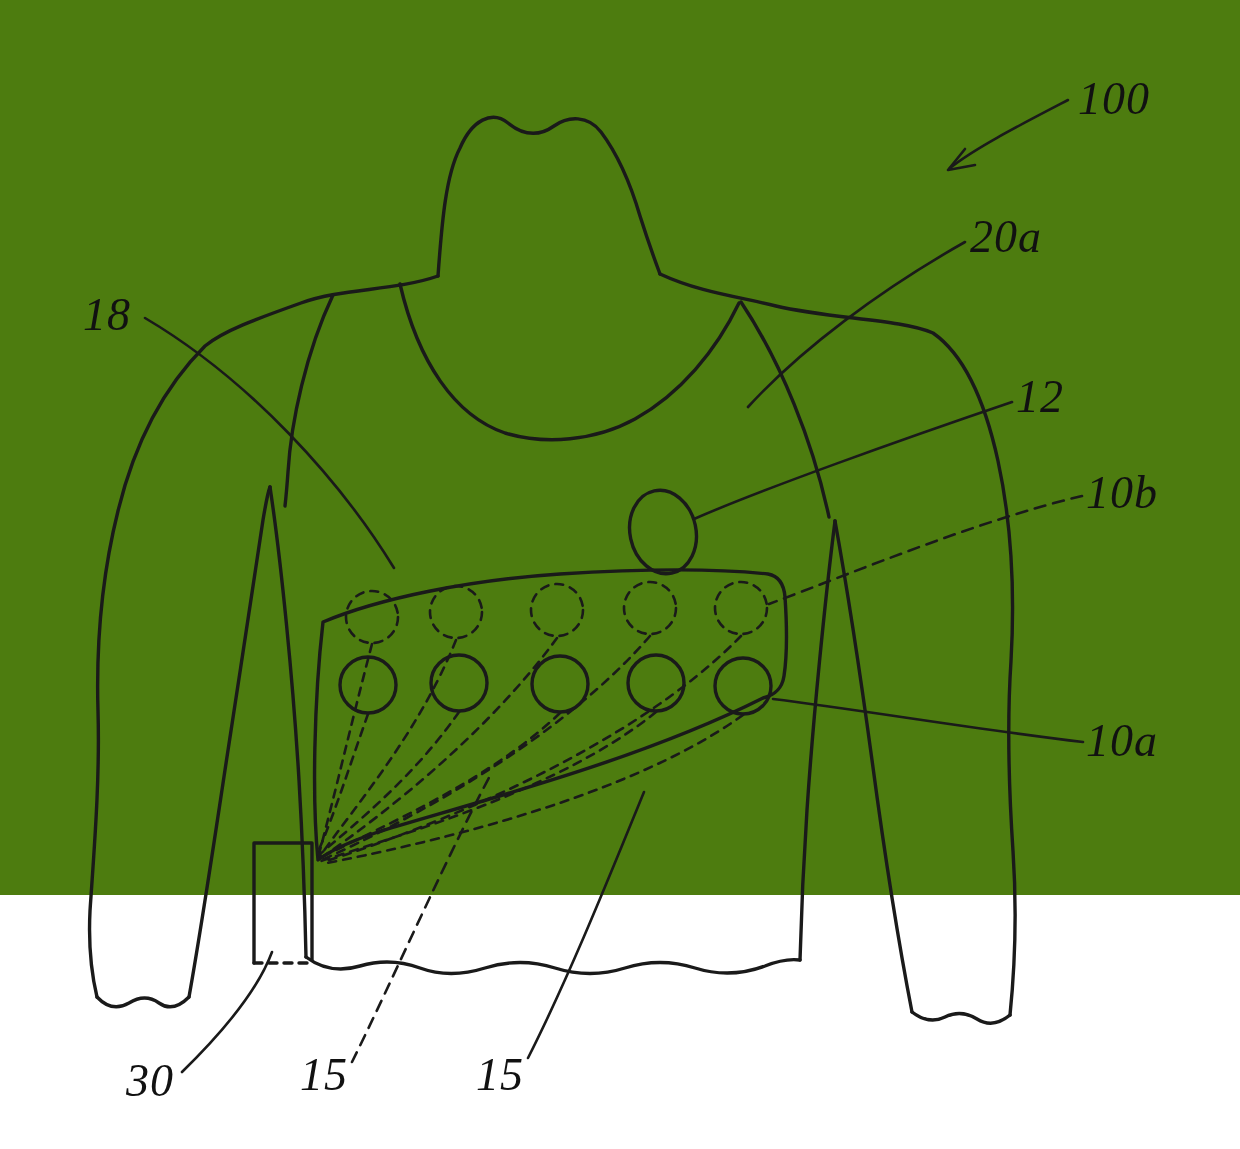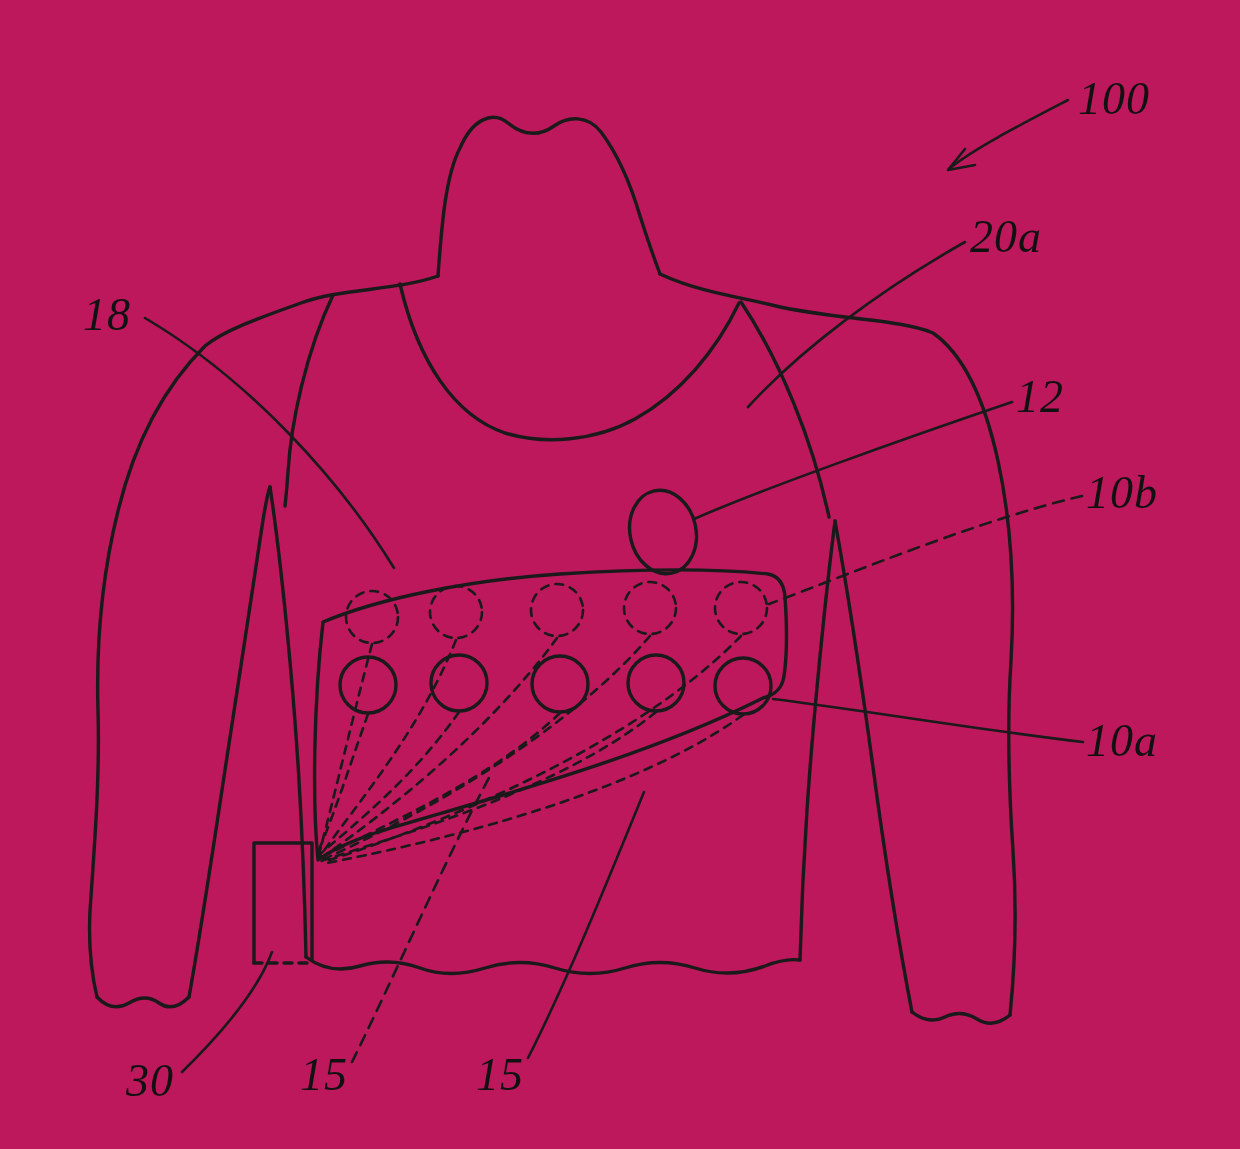--- a/index.html
+++ b/index.html
@@ -7,22 +7,22 @@
     padding: 0;
     background: #ffffff;
     width: 1240px;
     height: 1149px;
     overflow: hidden;
     font-family: "Liberation Serif", serif;
   }
   .figure-wrap {
     position: relative;
     width: 1240px;
-    height: 1149px;
-    background: #be185d;
+    height: 895px;
+    background: #4d7c0f;
   }
   svg { display: block; }
   .sketch {
     fill: none;
     stroke: #1a1a1a;
     stroke-width: 3.4;
     stroke-linecap: round;
     stroke-linejoin: round;
   }
   .thin   { stroke-width: 2.6; }

